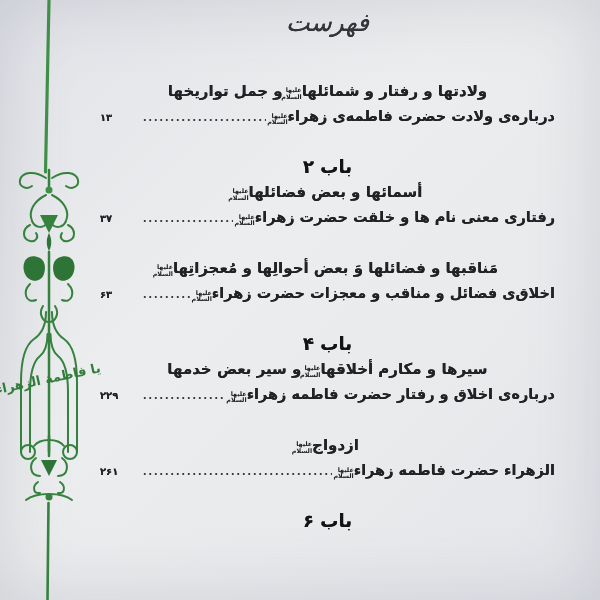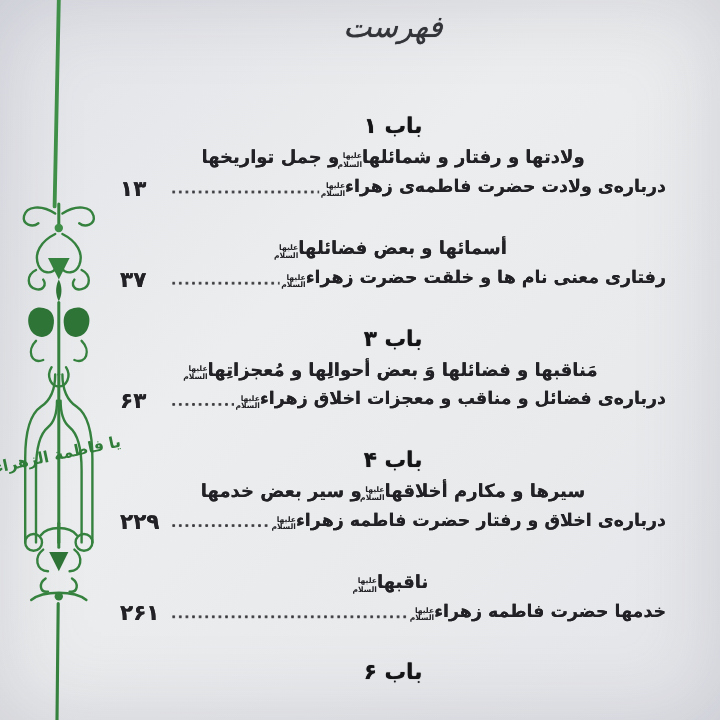--- a/index.html
+++ b/index.html
@@ -16,21 +16,21 @@
   .callig{
     font-family:"DejaVu Sans",sans-serif;
     font-size:13px;font-weight:bold;fill:#2f7d38;
     text-anchor:middle;
   }
   .content{
     position:absolute;top:0;left:100px;right:45px;
     direction:rtl;
   }
   .title{
-    height:42px;line-height:46px;margin-bottom:51px;
+    height:42px;line-height:46px;margin-bottom:36px;
     text-align:center;font-size:25px;font-weight:500;
     font-style:italic;color:#33333a;
     text-shadow:0 0 .6px #44444a;
   }
   .chapter{margin-bottom:24px;}
   .b-heading{
     height:25px;line-height:25px;text-align:center;
     font-size:18px;font-weight:bold;color:#141417;
     text-shadow:0 0 .6px #222;
   }
@@ -48,21 +48,21 @@
   .entry-text{white-space:nowrap;}
   .dots{
     flex:1;height:4px;align-self:flex-end;
     margin:0 6px 8px 6px;
     background-image:radial-gradient(circle,#3c3c40 1.05px,transparent 1.35px);
     background-size:5.5px 4px;
     background-repeat:repeat-x;
     background-position:left bottom;
   }
   .pnum{
-    min-width:36px;text-align:left;font-size:18px;font-weight:bold;
+    min-width:36px;text-align:left;font-size:10px;font-weight:bold;
     letter-spacing:1px;
   }
   .honorific{
     display:inline-block;width:16px;
     font-size:6.3px;line-height:1.05;
     vertical-align:-3px;text-align:center;
     white-space:normal;color:#202024;
     text-shadow:none;font-weight:bold;
   }
 </style>
@@ -111,62 +111,61 @@
       <circle cx="49" cy="497" r="3.5" fill="#35813e" stroke="none"></circle>
       <path d="M48.5 503 L47.5 600" stroke-width="2.6"></path>
     </g>
   </svg>
 
   <div class="content">
 
     <div class="title">فهرست</div>
 
     <div class="chapter">
-      <div class="b-heading">باب ۱</div>
       <div class="b-sub"><span>ولادتها و رفتار و شمائلها</span><span class="honorific">علیها السلام</span><span class="sub-part2">و جمل تواریخها</span></div>
       <div class="b-entry">
         <span class="entry-text"><span>درباره‌ی ولادت حضرت فاطمه‌ی زهراء</span><span class="honorific">علیها السلام</span></span>
         <span class="dots"></span>
         <span class="pnum">۱۳</span>
       </div>
     </div>
 
     <div class="chapter">
+      <div class="b-heading">باب ۲</div>
       <div class="b-sub"><span>أسمائها و بعض فضائلها</span><span class="honorific">علیها السلام</span></div>
       <div class="b-entry">
         <span class="entry-text"><span>رفتار‌ی معنی نام ها و خلقت حضرت زهراء</span><span class="honorific">علیها السلام</span></span>
         <span class="dots"></span>
         <span class="pnum">۳۷</span>
       </div>
     </div>
 
     <div class="chapter">
-      <div class="b-heading">باب ۳</div>
       <div class="b-sub"><span>مَناقبها و فضائلها وَ بعض أحوالِها و مُعجزاتِها</span><span class="honorific">علیها السلام</span></div>
       <div class="b-entry">
-        <span class="entry-text"><span>درباره‌ی فضائل و مناقب و معجزات اخلاق زهراء</span><span class="honorific">علیها السلام</span></span>
+        <span class="entry-text"><span>اخلاق‌ی فضائل و مناقب و معجزات حضرت زهراء</span><span class="honorific">علیها السلام</span></span>
         <span class="dots"></span>
         <span class="pnum">۶۳</span>
       </div>
     </div>
 
     <div class="chapter">
       <div class="b-heading">باب ۴</div>
       <div class="b-sub"><span>سیرها و مکارم أخلاقها</span><span class="honorific">علیها السلام</span><span class="sub-part2">و سیر بعض خدمها</span></div>
       <div class="b-entry">
         <span class="entry-text"><span>درباره‌ی اخلاق و رفتار حضرت فاطمه زهراء</span><span class="honorific">علیها السلام</span></span>
         <span class="dots"></span>
         <span class="pnum">۲۲۹</span>
       </div>
     </div>
 
     <div class="chapter">
-      <div class="b-sub"><span>ناقبها</span><span class="honorific">علیها السلام</span></div>
+      <div class="b-sub"><span>ازدواج</span><span class="honorific">علیها السلام</span></div>
       <div class="b-entry">
-        <span class="entry-text"><span>خدمها حضرت فاطمه زهراء</span><span class="honorific">علیها السلام</span></span>
+        <span class="entry-text"><span>الزهراء حضرت فاطمه زهراء</span><span class="honorific">علیها السلام</span></span>
         <span class="dots"></span>
         <span class="pnum">۲۶۱</span>
       </div>
     </div>
 
     <div class="chapter">
       <div class="b-heading">باب ۶</div>
     </div>
 
   </div>

